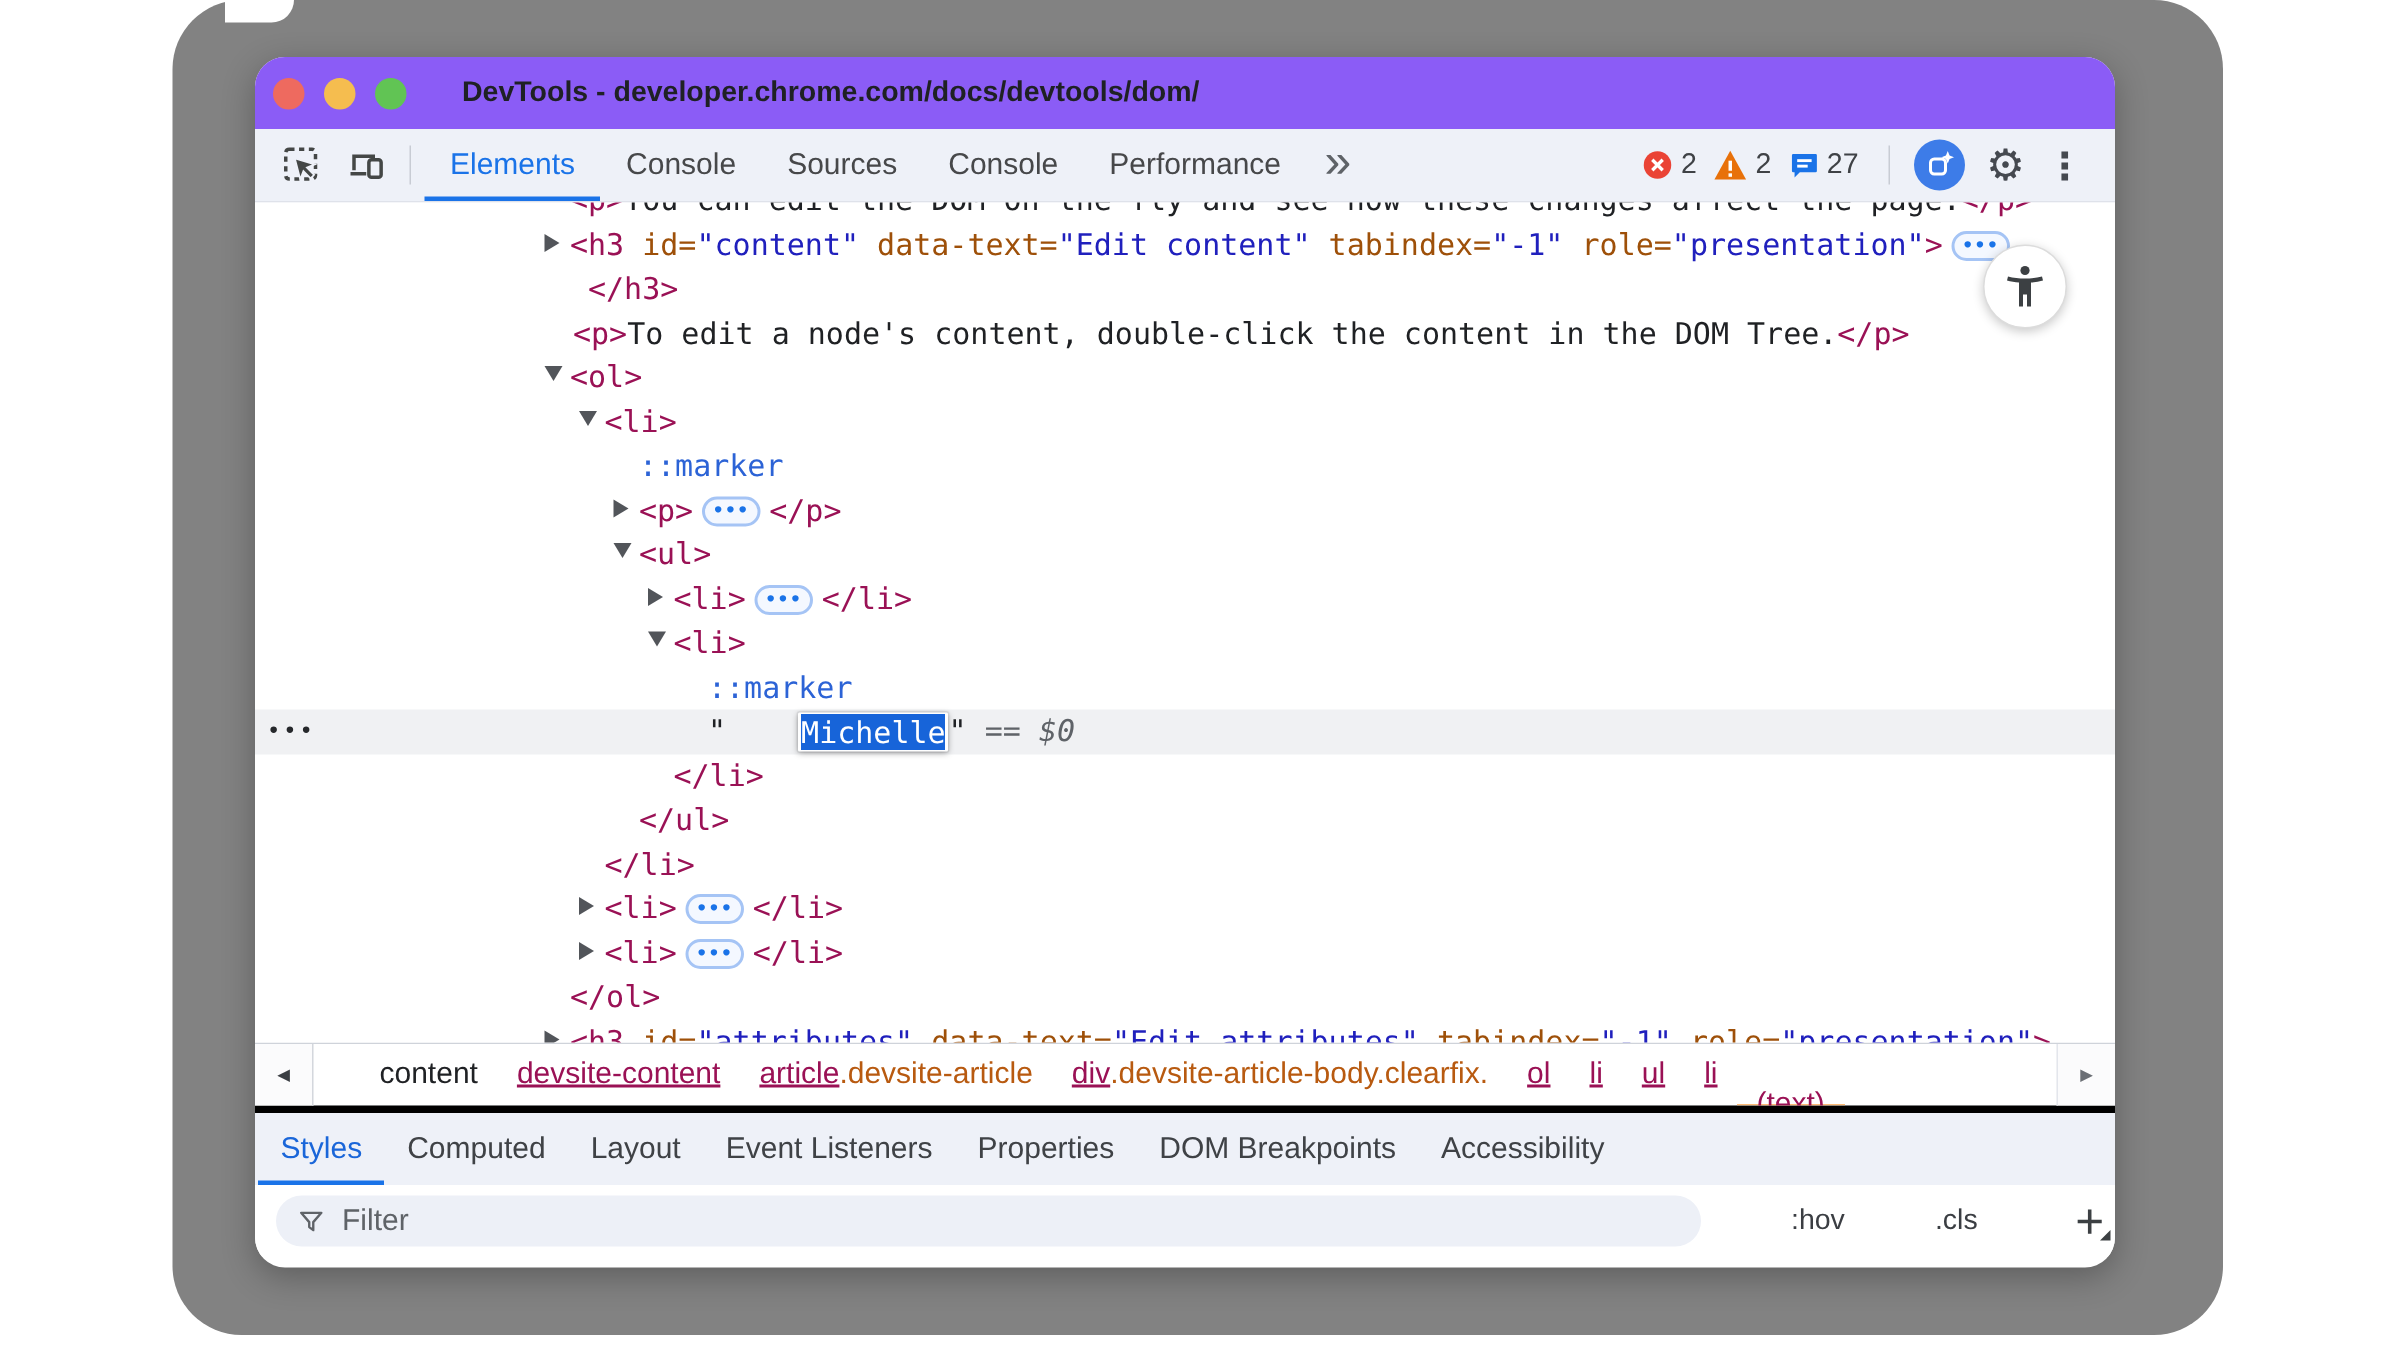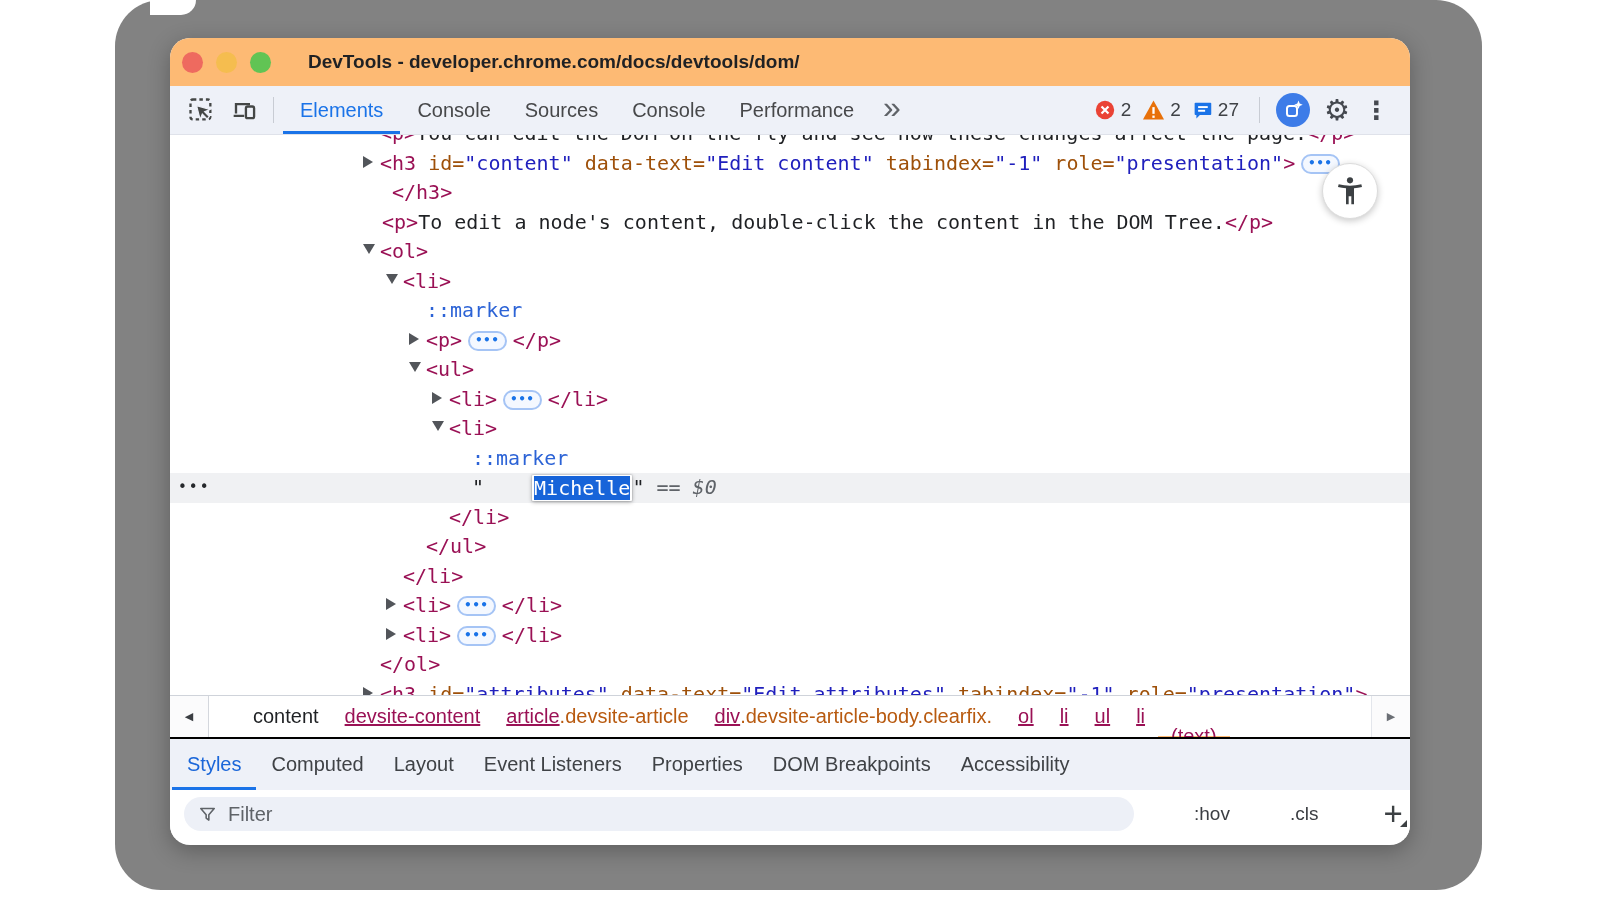--- a/index.html
+++ b/index.html
@@ -6,21 +6,21 @@
   body{width:1600px;height:908px;position:relative;overflow:hidden;
        font-family:"Liberation Sans",sans-serif;-webkit-font-smoothing:antialiased;}
   .frame{position:absolute;left:115px;top:0;width:1367px;height:890px;
          background:#828282;border-radius:46px;}
   .notch{position:absolute;left:150px;top:0;width:46px;height:15px;background:#fff;
          border-radius:0 0 34px 0;}
   .win{position:absolute;left:170px;top:38px;width:1240px;height:807px;background:#fff;
        border-radius:20px;box-shadow:0 6px 22px rgba(0,0,0,.28);overflow:hidden;}
 
   
-  .titlebar{height:48px;display:flex;align-items:center;padding:0 12px;background:#fdba74;}
+  .titlebar{height:48px;display:flex;align-items:center;padding:0 12px;background:#8b5cf6;}
   .tl{width:21px;height:21px;border-radius:50%;margin-right:13px;flex:0 0 auto;}
   .tl.red{background:#ee6a5f;} .tl.yel{background:#f5bd4f;} .tl.grn{background:#61c454;}
   .title{font-size:19px;font-weight:bold;color:#1f2124;margin-left:24px;white-space:nowrap;}
 
   
   .toolbar{height:49px;background:#eef1f8;display:flex;align-items:center;
            padding:0 14px 0 10px;border-bottom:1px solid #dfe2ea;box-sizing:border-box;}
   .icon-btn{display:flex;align-items:center;justify-content:center;flex:0 0 auto;cursor:default;}
   .toolbar .icon-btn{margin:0 7px;}
   .vdiv{width:1px;height:26px;background:#c8ccd4;margin:0 9px;flex:0 0 auto;}
@@ -72,21 +72,21 @@
              font-size:11px;color:#3b3e43;background:#fbfbfc;flex:0 0 auto;}
   .crumb-btn.left{border-right:1px solid #d4d7dd;}
   .crumb-btn.right{border-left:1px solid #e3e6ec;margin-left:auto;color:#6b6f75;}
   .crumb-list{display:flex;align-items:stretch;overflow:hidden;}
   .crumb{display:flex;align-items:center;padding:0 13px;font-size:20px;white-space:nowrap;}
   .crumb.selected{background:#fdba74;margin-top:40px;}
   .c-text{color:#1f2124;margin-left:31px;} .c-tag{color:#9a1155;text-decoration:underline;} .c-class{color:#b85a10;}
 
   
   .paneltabs{height:53px;background:#eef1f8;display:flex;align-items:stretch;padding-left:2px;
-             border-top:2px solid #000000;box-sizing:border-box;}
+             border-top:5px solid #000000;box-sizing:border-box;}
   .ptab{display:flex;align-items:center;padding:3px 15px 0 15px;font-size:20px;color:#3f4246;
         border-bottom:3px solid transparent;box-sizing:border-box;white-space:nowrap;}
   .ptab.active{color:#1a66d9;border-bottom-color:#1a73e8;}
 
   
   .filterbar{height:48px;display:flex;align-items:center;padding:0 16px 0 14px;background:#fff;gap:43px;}
   .filterpill{width:950px;height:34px;border-radius:17px;background:#edf0f7;display:flex;
               align-items:center;padding:0 14px;box-sizing:border-box;flex:0 0 auto;}
   .filterpill input{border:none;background:transparent;outline:none;font-size:20px;
                     color:#202124;width:100%;font-family:"Liberation Sans",sans-serif;}

